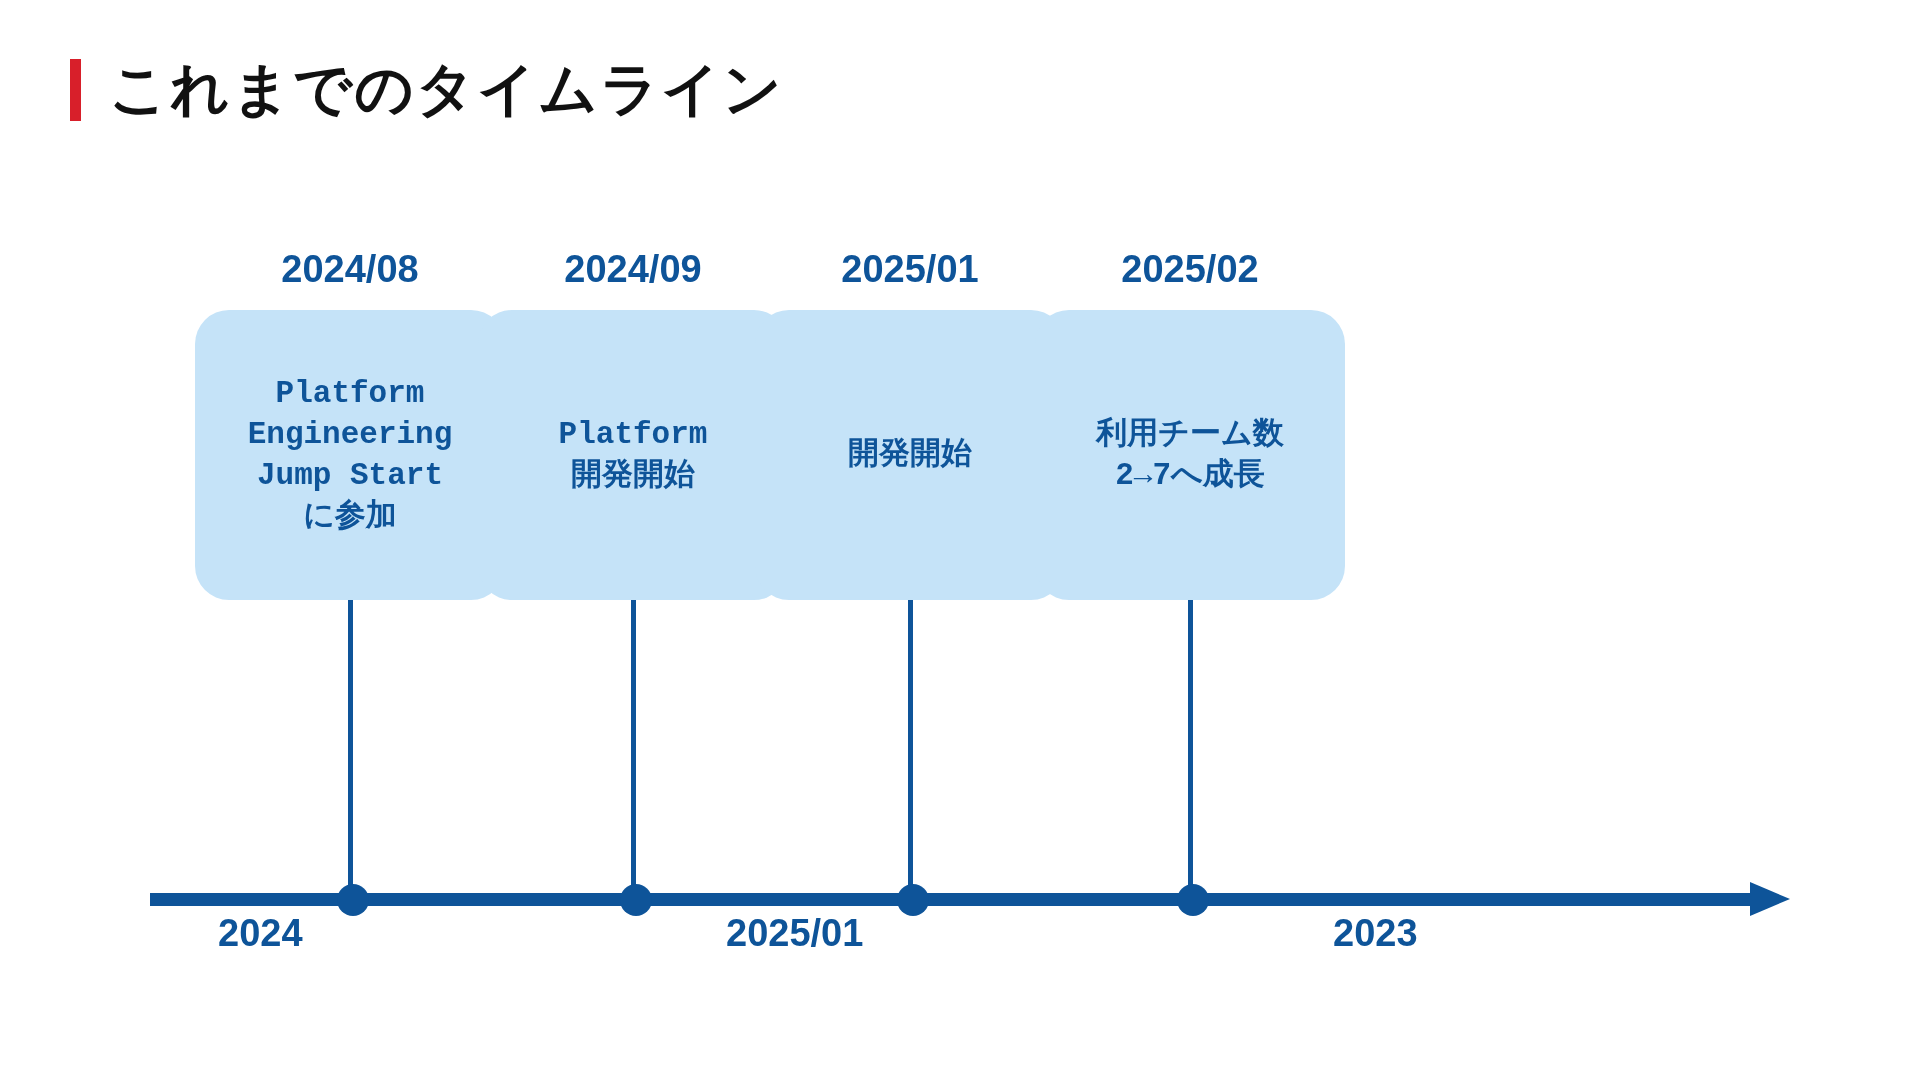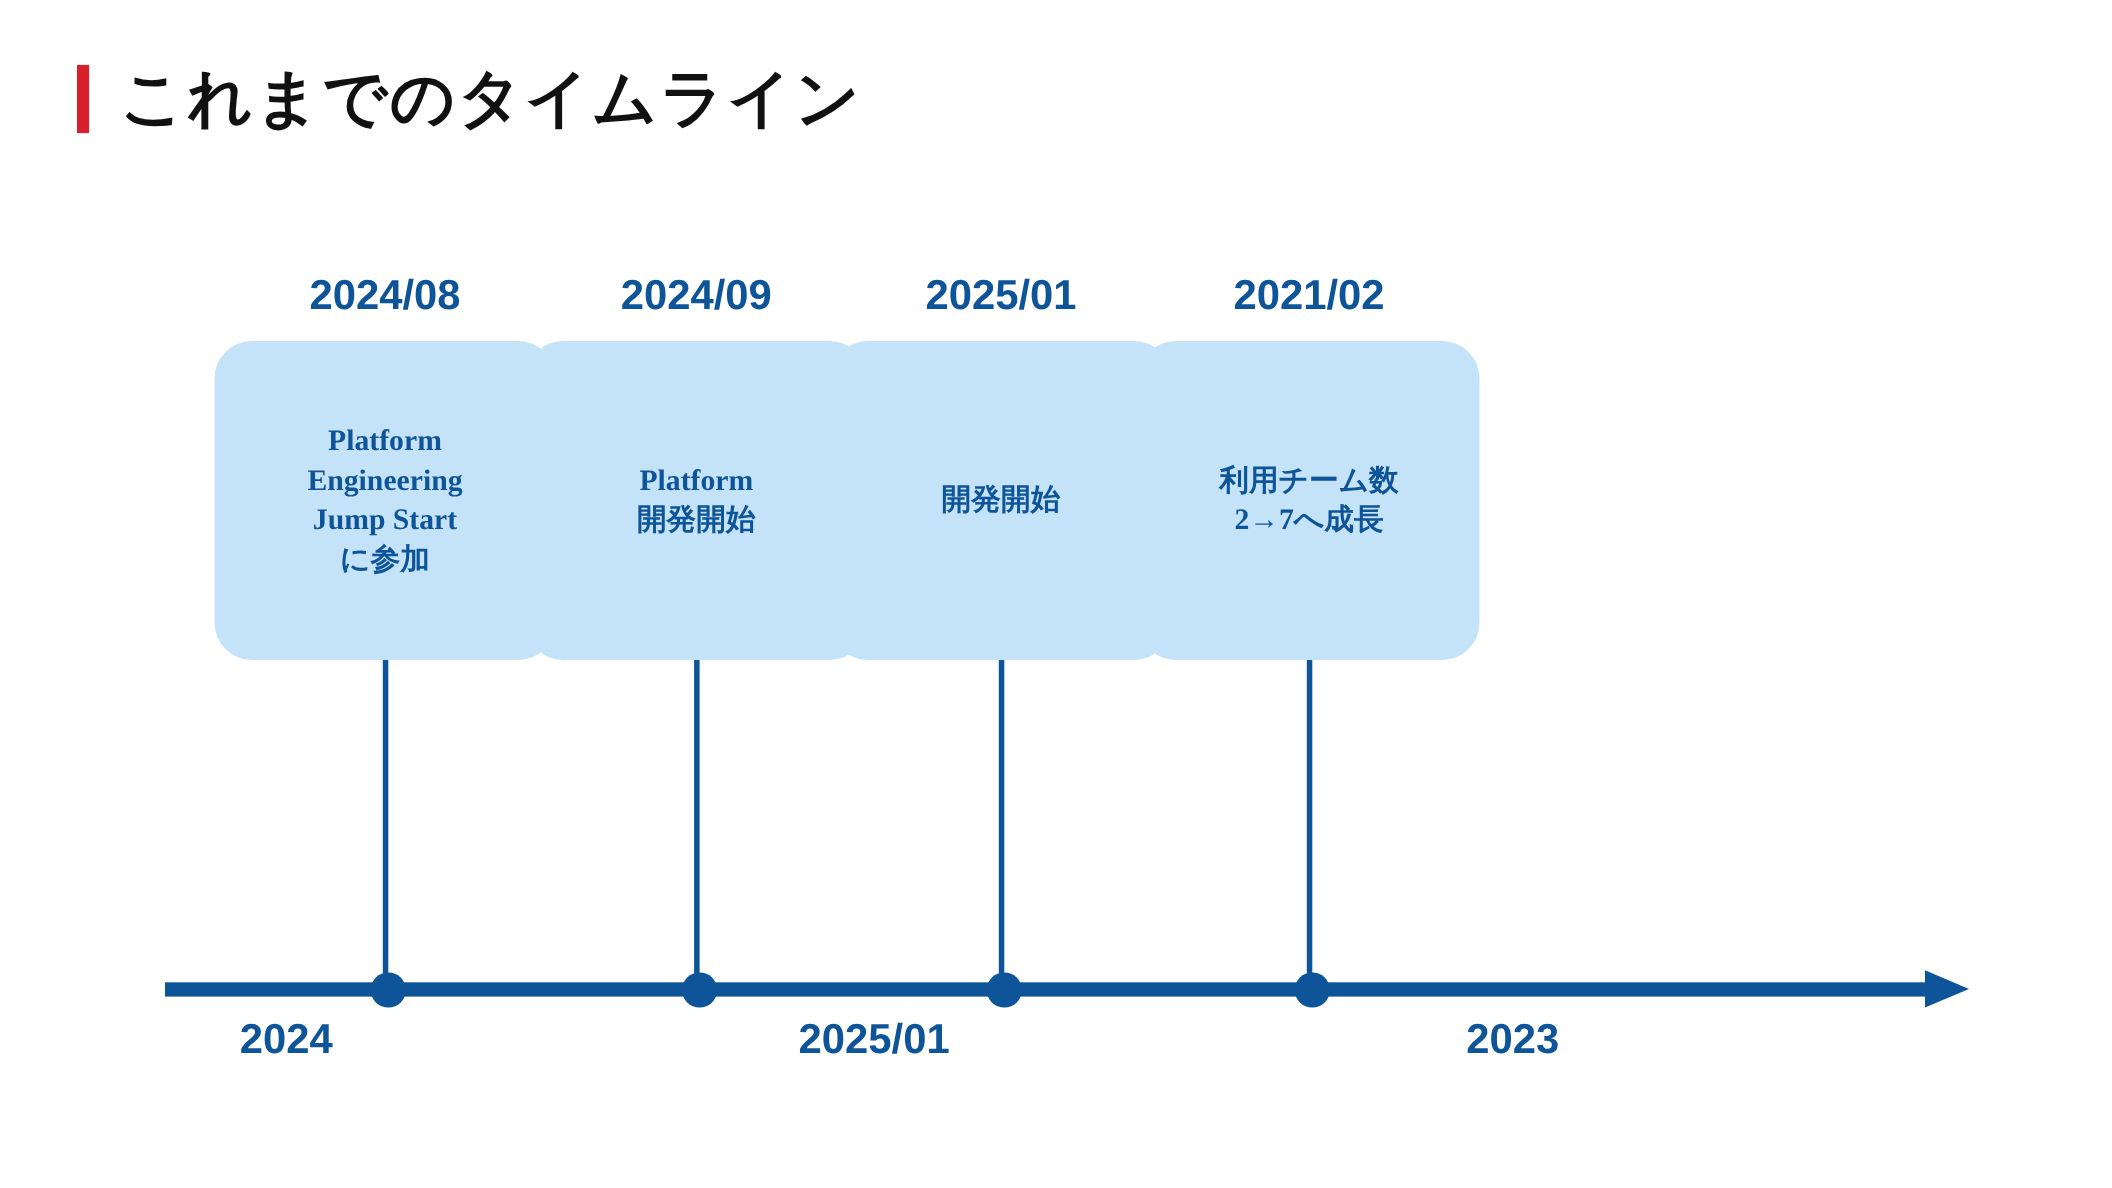--- a/index.html
+++ b/index.html
@@ -74,26 +74,26 @@
     background: #c5e3f8;
     border-radius: 34px;
     display: flex;
     align-items: center;
     justify-content: center;
     text-align: center;
     box-sizing: border-box;
     padding: 10px 14px;
   }
   .ms-card-text {
-    font-size: 27px;
+    font-size: 31px;
     font-weight: 700;
     color: #0e5499;
     line-height: 1.33;
     white-space: pre-line;
-    font-family: Liberation Serif, serif;
+    font-family: Liberation Mono, monospace;
   }
   .ms-stem {
     width: 5px;
     background: #0e5499;
   }
 
   
   .axis {
     position: absolute;
     left: 150px;
@@ -123,21 +123,21 @@
     position: absolute;
     width: 32px;
     height: 32px;
     border-radius: 50%;
     background: #0e5499;
     top: -6px;
     margin-left: -16px;
   }
   .axis-label {
     position: absolute;
-    top: 36px;
+    top: 24px;
     font-size: 38px;
     font-weight: 700;
     color: #0e5499;
     white-space: nowrap;
     line-height: 1;
     font-family: "Liberation Sans", sans-serif;
   }
 </style>
 </head>
 <body>
@@ -171,21 +171,21 @@
 
   <div class="milestone" style="left:755px;">
     <div class="ms-date">2025/01</div>
     <div class="ms-card">
       <div class="ms-card-text">開発開始</div>
     </div>
     <div class="ms-stem" style="height:285px;"></div>
   </div>
 
   <div class="milestone" style="left:1035px;">
-    <div class="ms-date">2021/02</div>
+    <div class="ms-date">2025/02</div>
     <div class="ms-card">
       <div class="ms-card-text">利用チーム数
 2→7へ成長</div>
     </div>
     <div class="ms-stem" style="height:285px;"></div>
   </div>
 
   <div class="axis">
     <div class="axis-line"></div>
     <div class="axis-arrow"></div>

